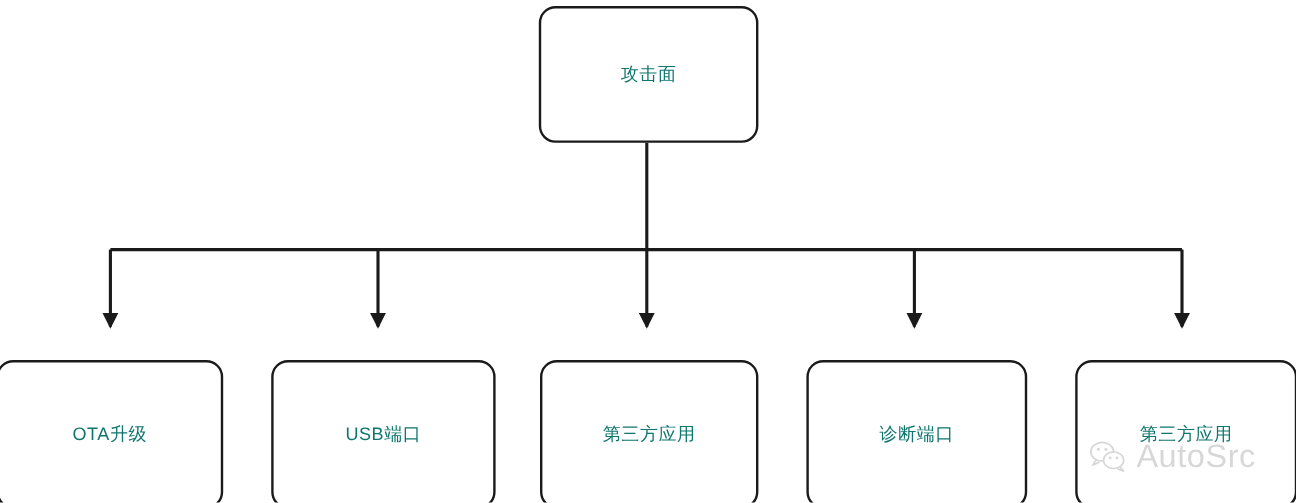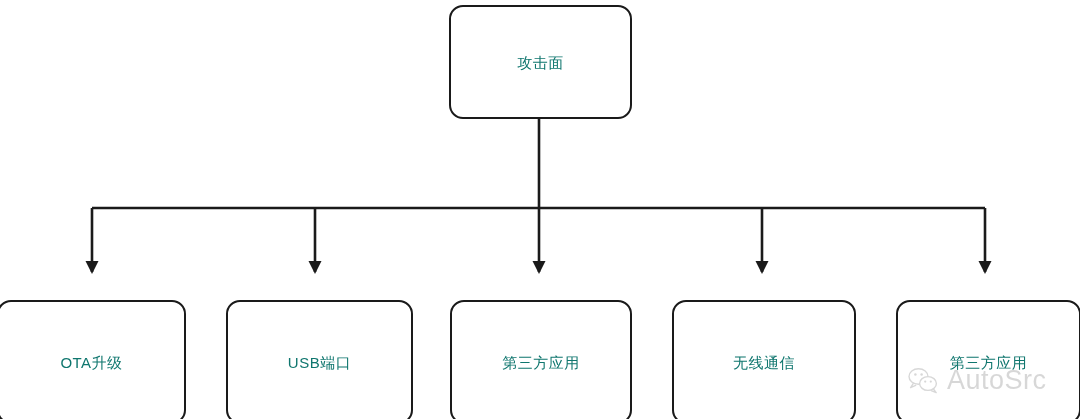--- a/index.html
+++ b/index.html
@@ -114,21 +114,21 @@
 
   <div class="node" id="leaf-1">
     <span class="node-label">USB端口</span>
   </div>
 
   <div class="node" id="leaf-2">
     <span class="node-label">第三方应用</span>
   </div>
 
   <div class="node" id="leaf-3">
-    <span class="node-label">无线通信</span>
+    <span class="node-label">诊断端口</span>
   </div>
 
   <div class="node" id="leaf-4">
     <span class="node-label">第三方应用</span>
   </div>
 
   <div id="watermark">
     <svg class="wm-icon" viewBox="0 0 34 28">
       <g fill="none" stroke="#8d8d8d" stroke-width="1.4">
         <ellipse cx="12.5" cy="10.5" rx="9.5" ry="7.8"></ellipse>

